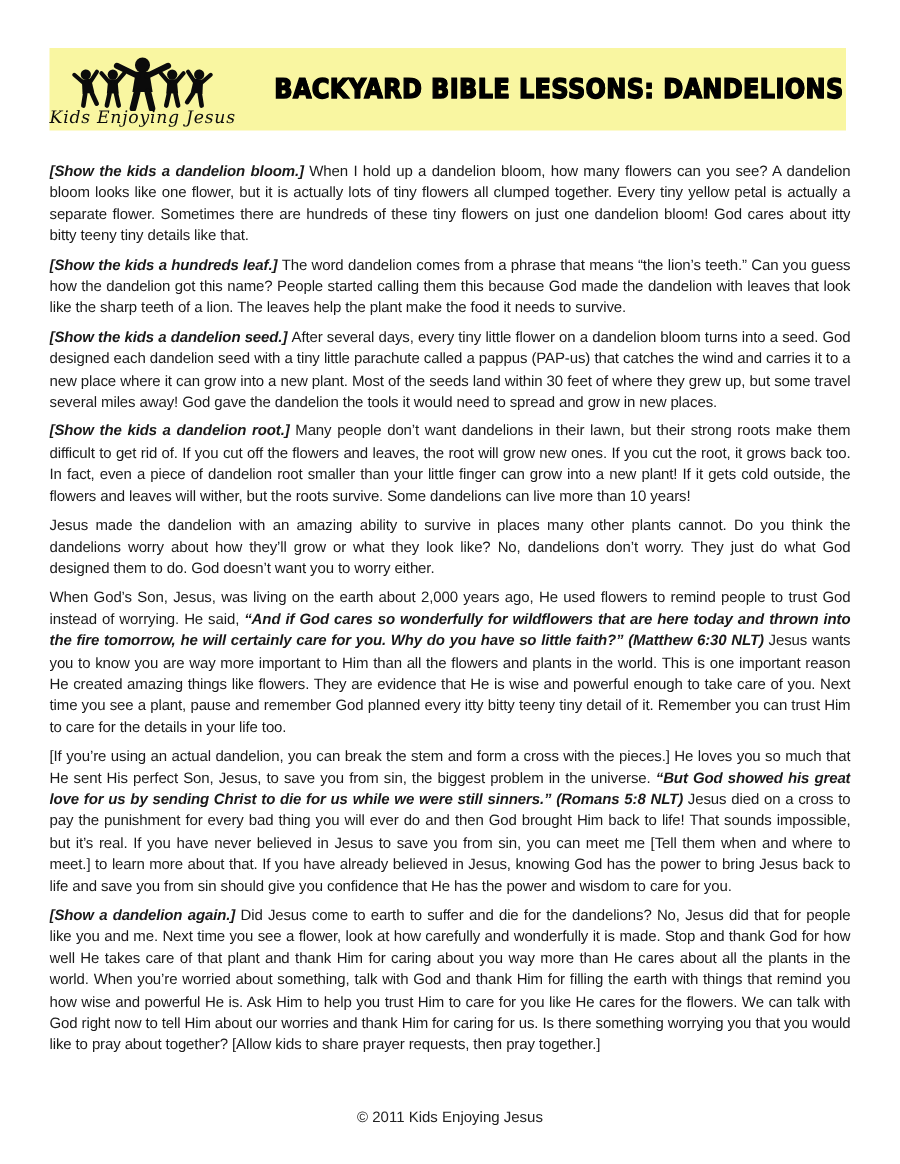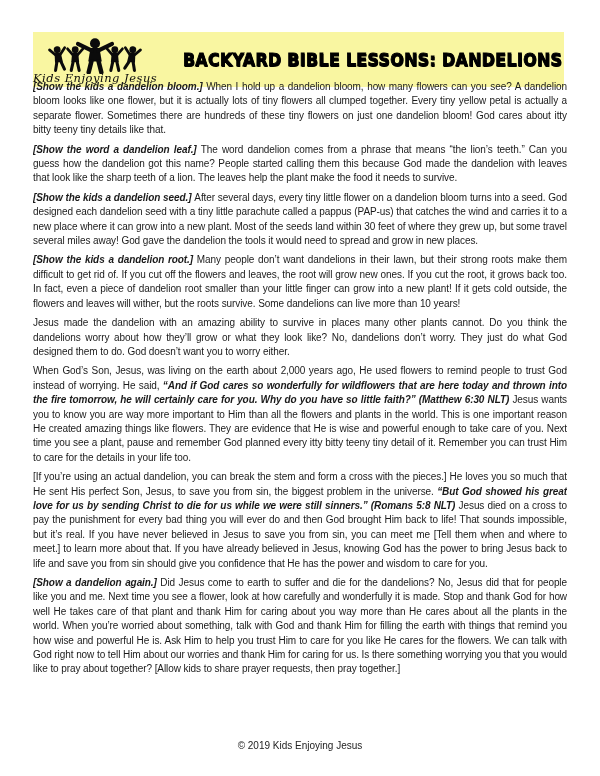--- a/index.html
+++ b/index.html
@@ -52,21 +52,21 @@
     -webkit-text-stroke:1px #000;
     text-shadow:0.6px 0.6px 0 #000;
     letter-spacing:0.4px;
     white-space:nowrap;
     transform:scaleX(0.88);
     transform-origin:center;
     text-transform:uppercase;
   }
   .content{
     position:absolute;
-    left:33px;top:80px;
+    left:33px;top:108px;
     width:534px;height:646px;
     overflow:hidden;
     text-align:justify;
   }
   .content p{
     margin:0 0 5px 0;
     font-size:10px;
     line-height:14.4px;
     letter-spacing:-0.08px;
   }
@@ -137,30 +137,30 @@
       <div class="logo-script">Kids Enjoying Jesus</div>
     </div>
     <div class="title-block">
       <div class="banner-title">BACKYARD BIBLE LESSONS: DANDELIONS</div>
     </div>
   </div>
 
   <div class="content">
     <p><span class="bi">[Show the kids a dandelion bloom.] </span><span>When I hold up a dandelion bloom, how many flowers can you see? A dandelion bloom looks like one flower, but it is actually lots of tiny flowers all clumped together. Every tiny yellow petal is actually a separate flower. Sometimes there are hundreds of these tiny flowers on just one dandelion bloom! God cares about itty bitty teeny tiny details like that.</span></p>
 
-    <p><span class="bi">[Show the word a dandelion leaf.] </span><span>The word dandelion comes from a phrase that means “the lion’s teeth.” Can you guess how the dandelion got this name? People started calling them this because God made the dandelion with leaves that look like the sharp teeth of a lion. The leaves help the plant make the food it needs to survive.</span></p>
+    <p><span class="bi">[Show the kids a hundreds leaf.] </span><span>The word dandelion comes from a phrase that means “the lion’s teeth.” Can you guess how the dandelion got this name? People started calling them this because God made the dandelion with leaves that look like the sharp teeth of a lion. The leaves help the plant make the food it needs to survive.</span></p>
 
     <p><span class="bi">[Show the kids a dandelion seed.] </span><span>After several days, every tiny little flower on a dandelion bloom turns into a seed. God designed each dandelion seed with a tiny little parachute called a pappus (PAP-us) that catches the wind and carries it to a new place where it can grow into a new plant. Most of the seeds land within 30 feet of where they grew up, but some travel several miles away! God gave the dandelion the tools it would need to spread and grow in new places.</span></p>
 
     <p><span class="bi">[Show the kids a dandelion root.] </span><span>Many people don’t want dandelions in their lawn, but their strong roots make them difficult to get rid of. If you cut off the flowers and leaves, the root will grow new ones. If you cut the root, it grows back too. In fact, even a piece of dandelion root smaller than your little finger can grow into a new plant! If it gets cold outside, the flowers and leaves will wither, but the roots survive. Some dandelions can live more than 10 years!</span></p>
 
     <p><span>Jesus made the dandelion with an amazing ability to survive in places many other plants cannot. Do you think the dandelions worry about how they’ll grow or what they look like? No, dandelions don’t worry. They just do what God designed them to do. God doesn’t want you to worry either.</span></p>
 
     <p><span>When God’s Son, Jesus, was living on the earth about 2,000 years ago, He used flowers to remind people to trust God instead of worrying. He said, </span><span class="bi">“And if God cares so wonderfully for wildflowers that are here today and thrown into the fire tomorrow, he will certainly care for you. Why do you have so little faith?” (Matthew 6:30 NLT) </span><span>Jesus wants you to know you are way more important to Him than all the flowers and plants in the world. This is one important reason He created amazing things like flowers. They are evidence that He is wise and powerful enough to take care of you. Next time you see a plant, pause and remember God planned every itty bitty teeny tiny detail of it. Remember you can trust Him to care for the details in your life too.</span></p>
 
     <p><span class="i">[If you’re using an actual dandelion, you can break the stem and form a cross with the pieces.] </span><span>He loves you so much that He sent His perfect Son, Jesus, to save you from sin, the biggest problem in the universe. </span><span class="bi">“But God showed his great love for us by sending Christ to die for us while we were still sinners.”  (Romans 5:8 NLT) </span><span>Jesus died on a cross to pay the punishment for every bad thing you will ever do and then God brought Him back to life! That sounds impossible, but it’s real. If you have never believed in Jesus to save you from sin, you can meet me </span><span class="i">[Tell them when and where to meet.] </span><span>to learn more about that. If you have already believed in Jesus, knowing God has the power to bring Jesus back to life and save you from sin should give you confidence that He has the power and wisdom to care for you.</span></p>
 
     <p><span class="bi">[Show a dandelion again.] </span><span>Did Jesus come to earth to suffer and die for the dandelions? No, Jesus did that for people like you and me. Next time you see a flower, look at how carefully and wonderfully it is made. Stop and thank God for how well He takes care of that plant and thank Him for caring about you </span><span class="i">way more</span><span> than He cares about all the plants in the world. When you’re worried about something, talk with God and thank Him for filling the earth with things that remind you how wise and powerful He is. Ask Him to help you trust Him to care for you like He cares for the flowers. We can talk with God right now to tell Him about our worries and thank Him for caring for us. Is there something worrying you that you would like to pray about together? </span><span class="i">[Allow kids to share prayer requests, then pray together.]</span></p>
   </div>
 
-  <div class="footer">© 2019 Kids Enjoying Jesus</div>
+  <div class="footer">© 2011 Kids Enjoying Jesus</div>
 
 </div>
 
 </body></html>

